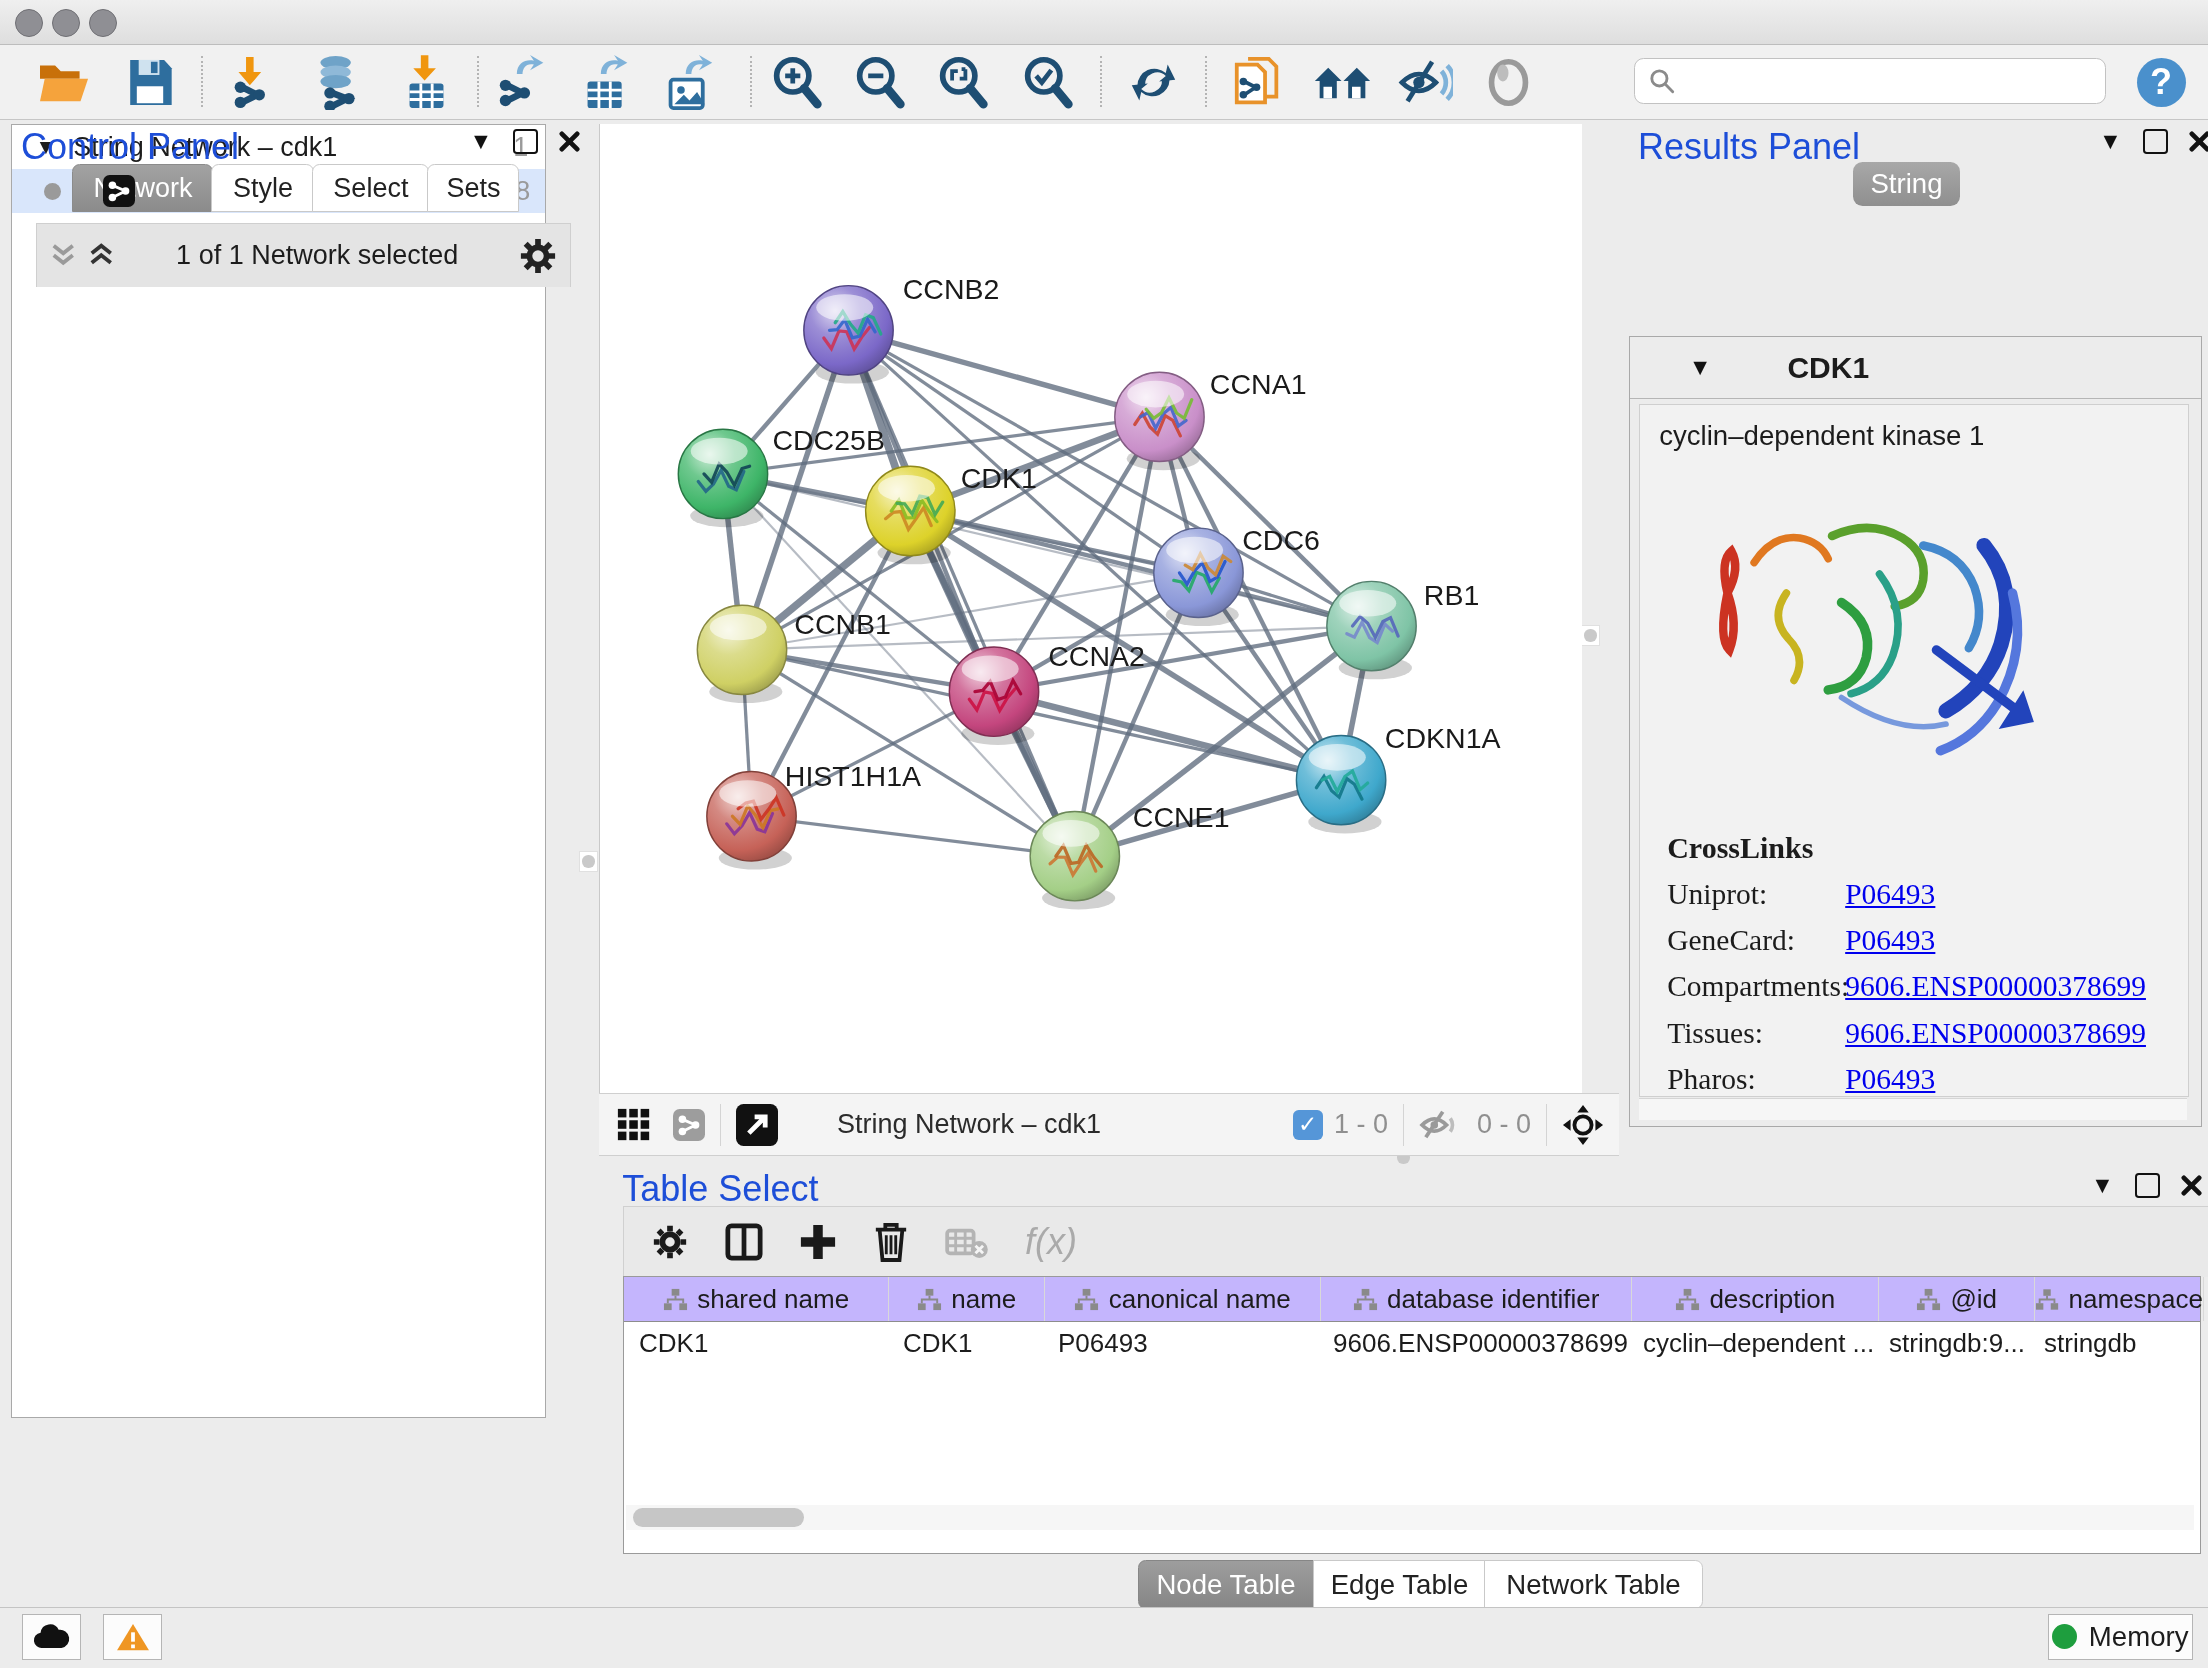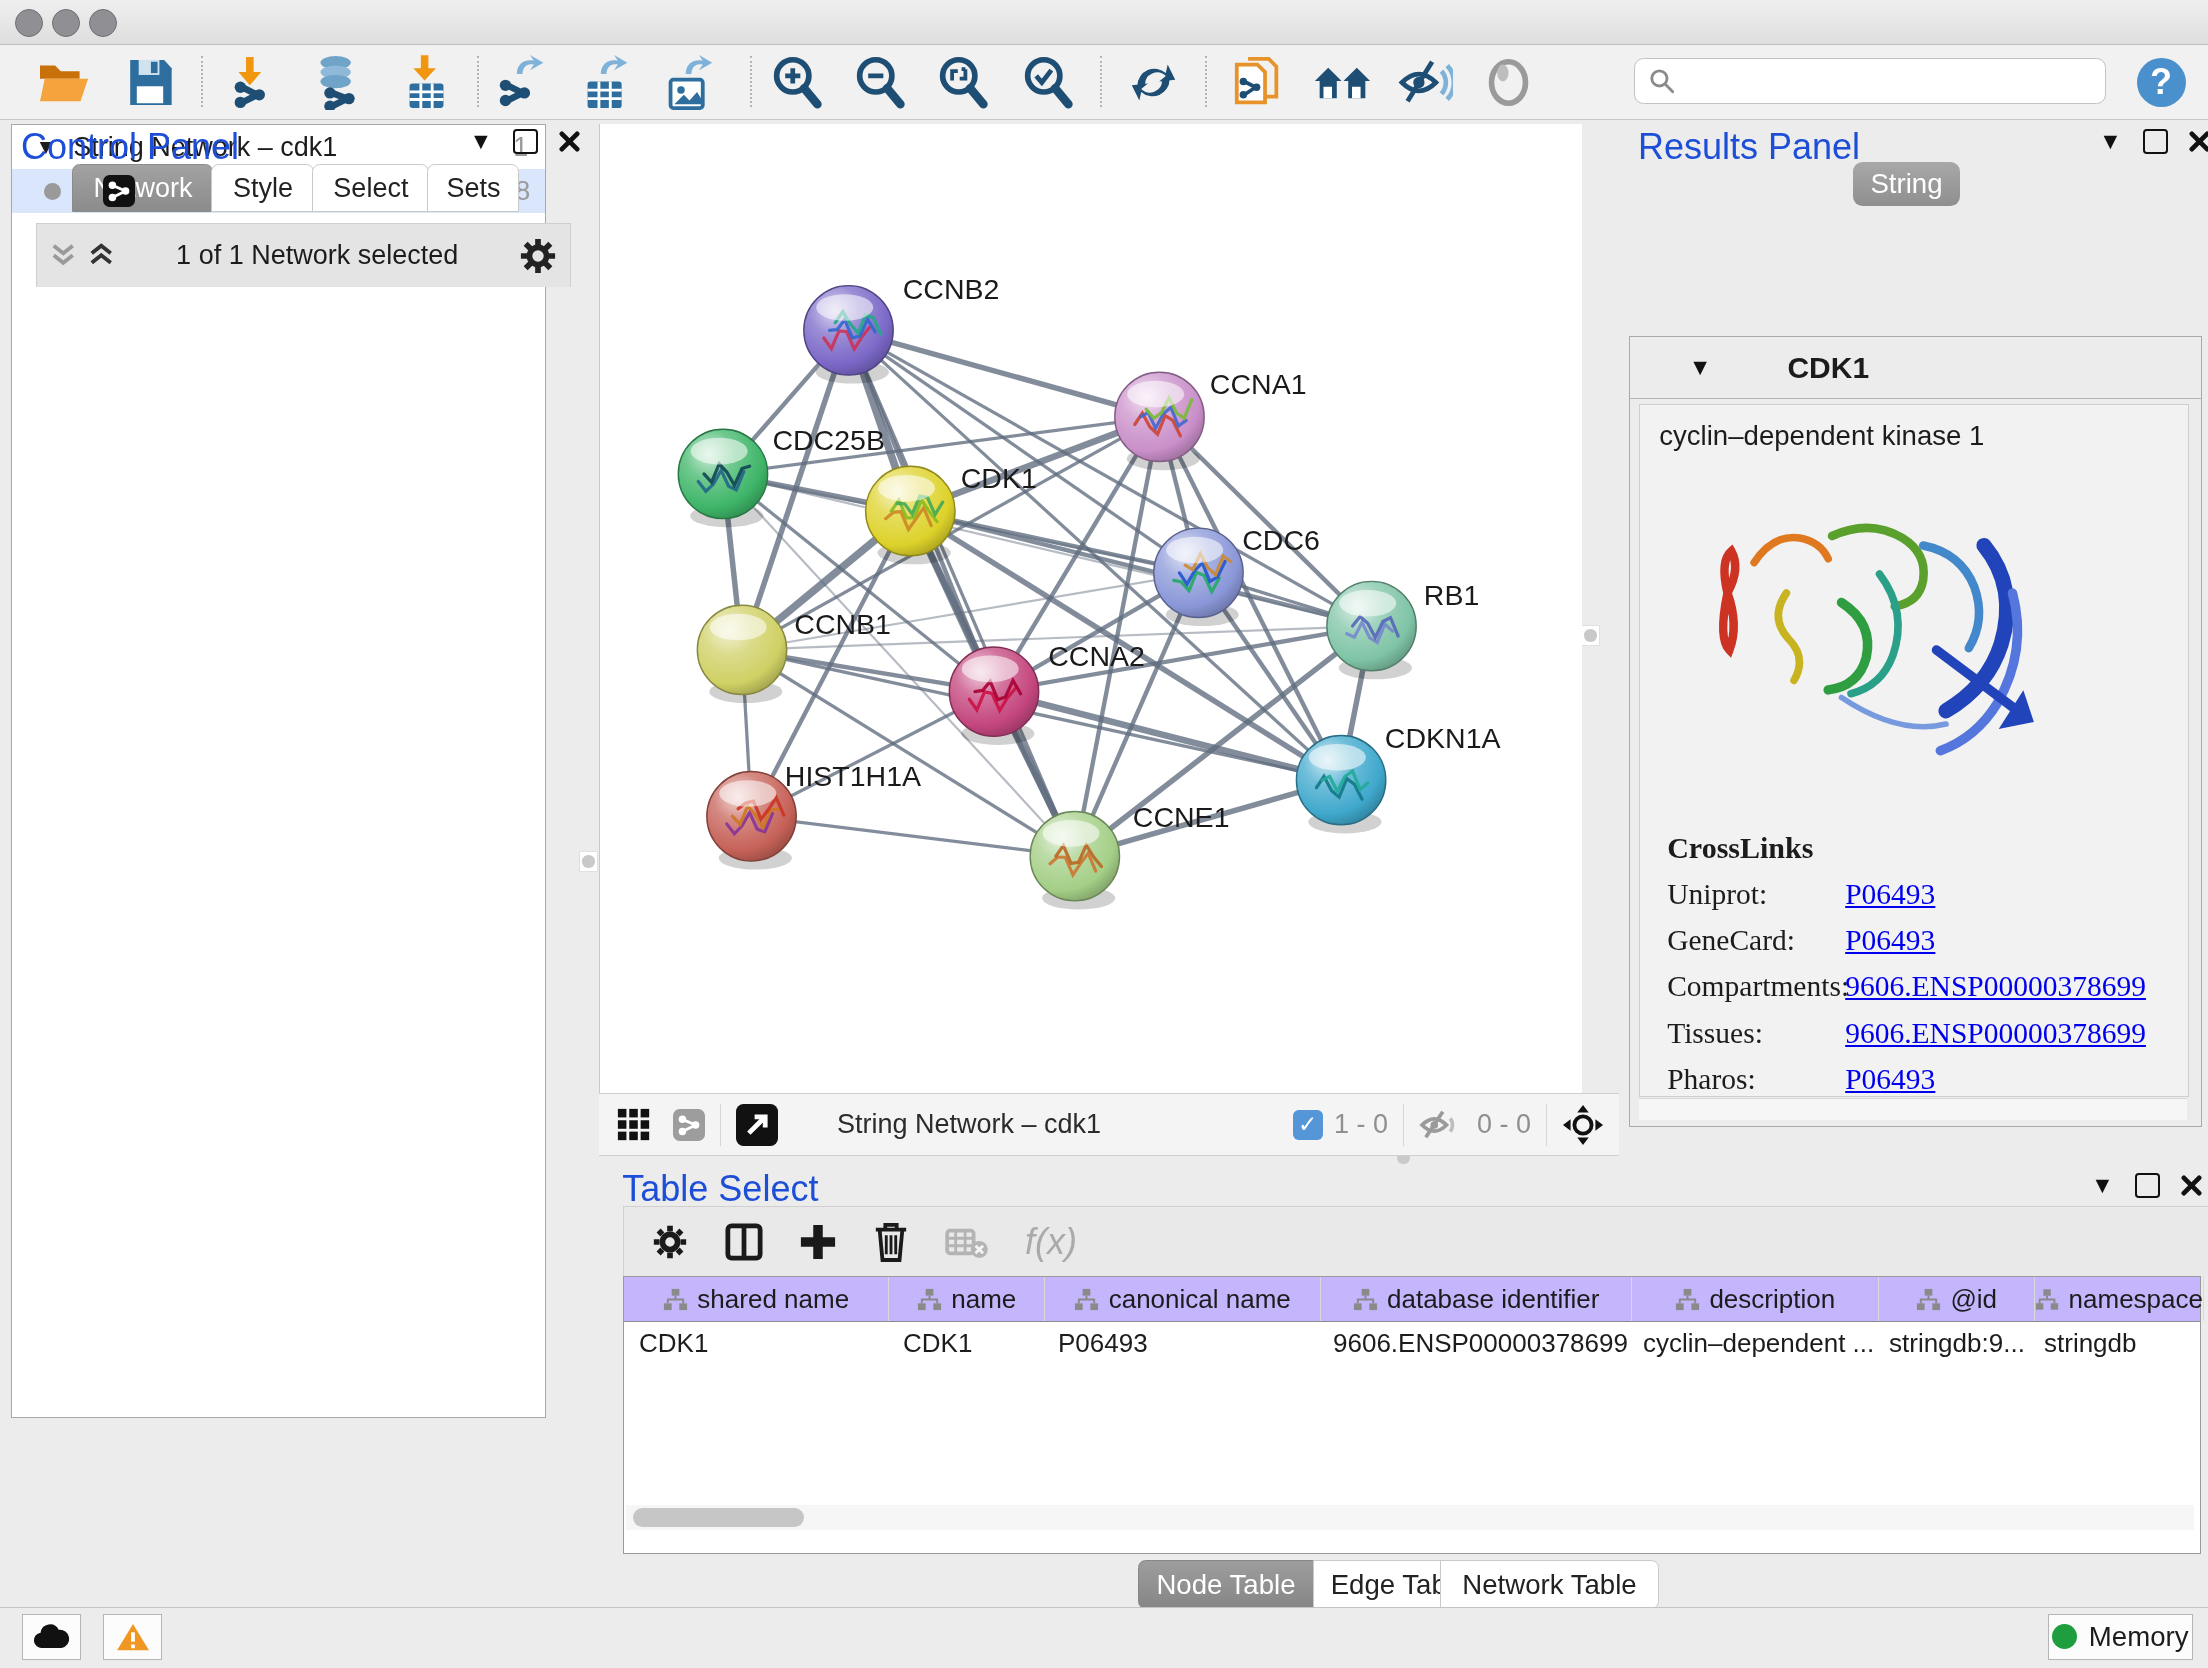--- a/index.html
+++ b/index.html
@@ -749,21 +749,21 @@
       <div class="td" style="width: 140px;">stringdb:9...</div>
       <div class="td" style="width: 153px;">stringdb</div>
     </div>
   <div id="tp-scroll">
     <div id="tp-thumb"></div>
   </div>
 </div>
 
 <div class="btab sel abs" style="left:1138px;top:1560px;width:174px;border-radius:7.6px 0 0 7.6px">Node Table</div>
 <div class="btab abs" style="left:1313px;top:1560px;width:171px">Edge Table</div>
-<div class="btab abs" style="left:1440px;top:1560px;width:217px;border-radius:0 7.6px 7.6px 0">Network Table</div>
+<div class="btab abs" style="left:1484px;top:1560px;width:217px;border-radius:0 7.6px 7.6px 0">Network Table</div>
 
 <div id="bottombar" class="abs">
   <div class="sbtn abs" style="left:22px;width:57px">
     <svg width="38" height="27" viewBox="0 0 40 28">
       <path d="M10 26 a8 8 0 0 1-2-16 a10 10 0 0 1 19-3 a7 7 0 0 1 3 19 Z" fill="#111"></path>
     </svg>
   </div>
   <div class="sbtn abs" style="left:103px;width:57px">
     <svg width="34" height="30" viewBox="0 0 36 32">
       <path d="M18 2 L35 30 H1 Z" fill="#ef9623"></path>

